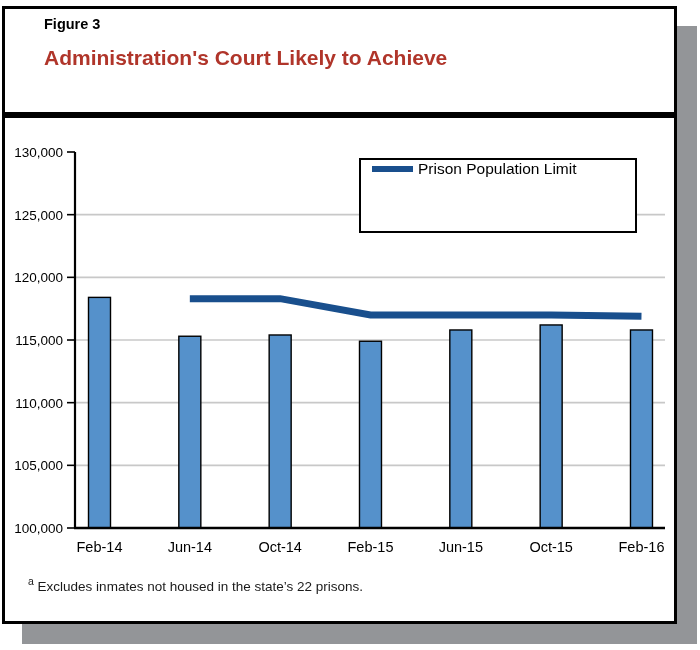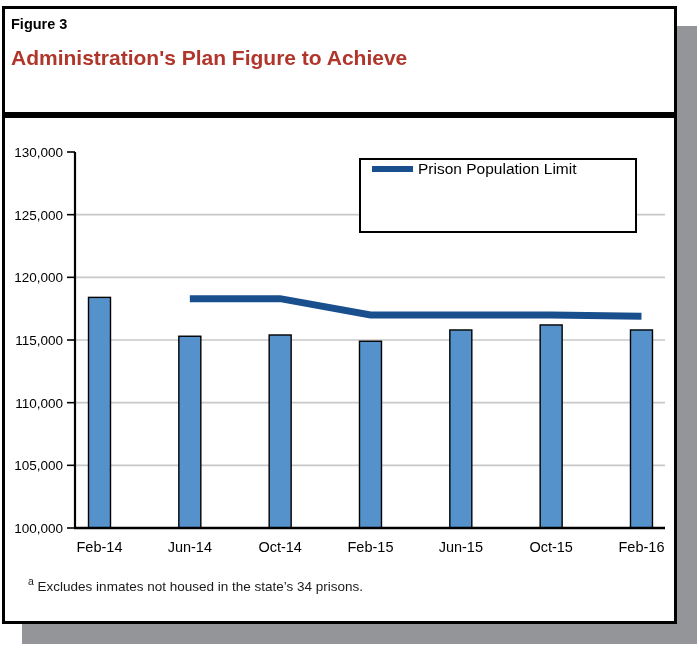--- a/index.html
+++ b/index.html
@@ -7,21 +7,21 @@
     width:700px;height:650px;background:#ffffff;overflow:hidden;
     font-family:"Liberation Sans","DejaVu Sans",sans-serif;
     -webkit-font-smoothing:antialiased;
   }
   .page{position:relative;width:700px;height:650px;background:#fff;}
   .figure{
     position:absolute;left:2px;top:6px;width:669px;height:612px;
     background:#fff;border:3px solid #000;
     box-shadow:20px 20px 0 0 #939598;
   }
-  .header{height:103px;padding:7px 0 0 6px;box-sizing:border-box;}
+  .header{height:103px;padding:7px 0 0 39px;box-sizing:border-box;}
   .figure-label{font-size:14.5px;font-weight:bold;color:#000;line-height:1.2;}
   .figure-title{
     margin-top:10px;font-size:21px;font-weight:bold;line-height:29px;
     color:#b0352a;letter-spacing:0;
   }
   .rule{height:6px;background:#000;width:100%;}
   .chart-wrap{position:relative;width:669px;height:503px;}
   svg.plot{position:absolute;left:0;top:-109px;width:669px;height:612px;}
   .legend{
     position:absolute;left:354px;top:40px;width:278px;height:75px;
@@ -45,21 +45,21 @@
 </style>
 </head>
 <body>
 
 <div class="page">
   <div class="figure">
 
     <div class="header">
       <div class="figure-label">Figure 3</div>
       <div class="figure-title">
-        <span>Administration's Plan Figure to Achieve</span><br>
+        <span>Administration's Court Likely to Achieve</span><br>
       </div>
     </div>
 
     <div class="rule"></div>
 
     <div class="chart-wrap">
       <svg class="plot" id="plot" viewBox="0 0 669 612" xmlns="http://www.w3.org/2000/svg">
           <line x1="62" y1="519" x2="70" y2="519" stroke="#000" stroke-width="1.6"></line>
           <text x="58" y="524" text-anchor="end" font-size="13.5" font-weight="normal">100,000</text>
           <line x1="70" y1="456.3333333333333" x2="660" y2="456.3333333333333" stroke="#c8c8c8" stroke-width="1.6"></line>
@@ -98,17 +98,17 @@
           <polyline points="184.82999999999998,289.64 275.15999999999997,289.64 365.49,305.93333333333334 455.82,305.93333333333334 546.15,305.93333333333334 636.48,307.18666666666667" fill="none" stroke="#194f8d" stroke-width="7" stroke-linejoin="miter"></polyline>
         </svg>
 
       <div class="legend">
         <div class="legend-row">
           <span class="legend-line-swatch"></span>
           <span class="legend-label">Prison Population Limit</span>
         </div>
       </div>
 
-      <div class="footnote"><sup>a</sup><span> Excludes inmates not housed in the state’s 34 prisons.</span></div>
+      <div class="footnote"><sup>a</sup><span> Excludes inmates not housed in the state’s 22 prisons.</span></div>
     </div>
 
   </div>
 </div>
 
 </body></html>

